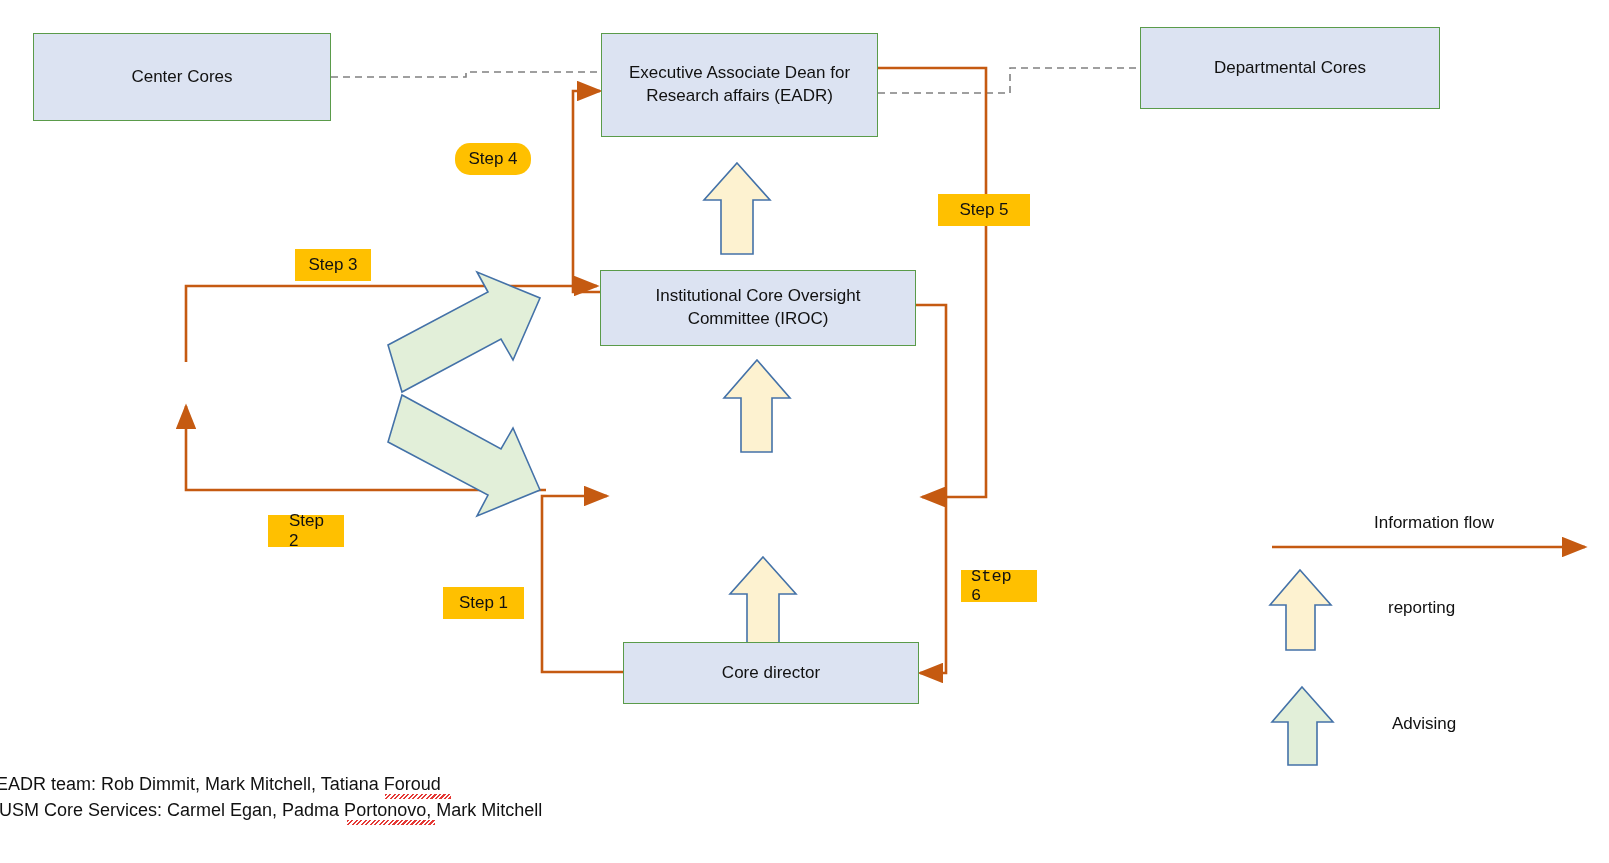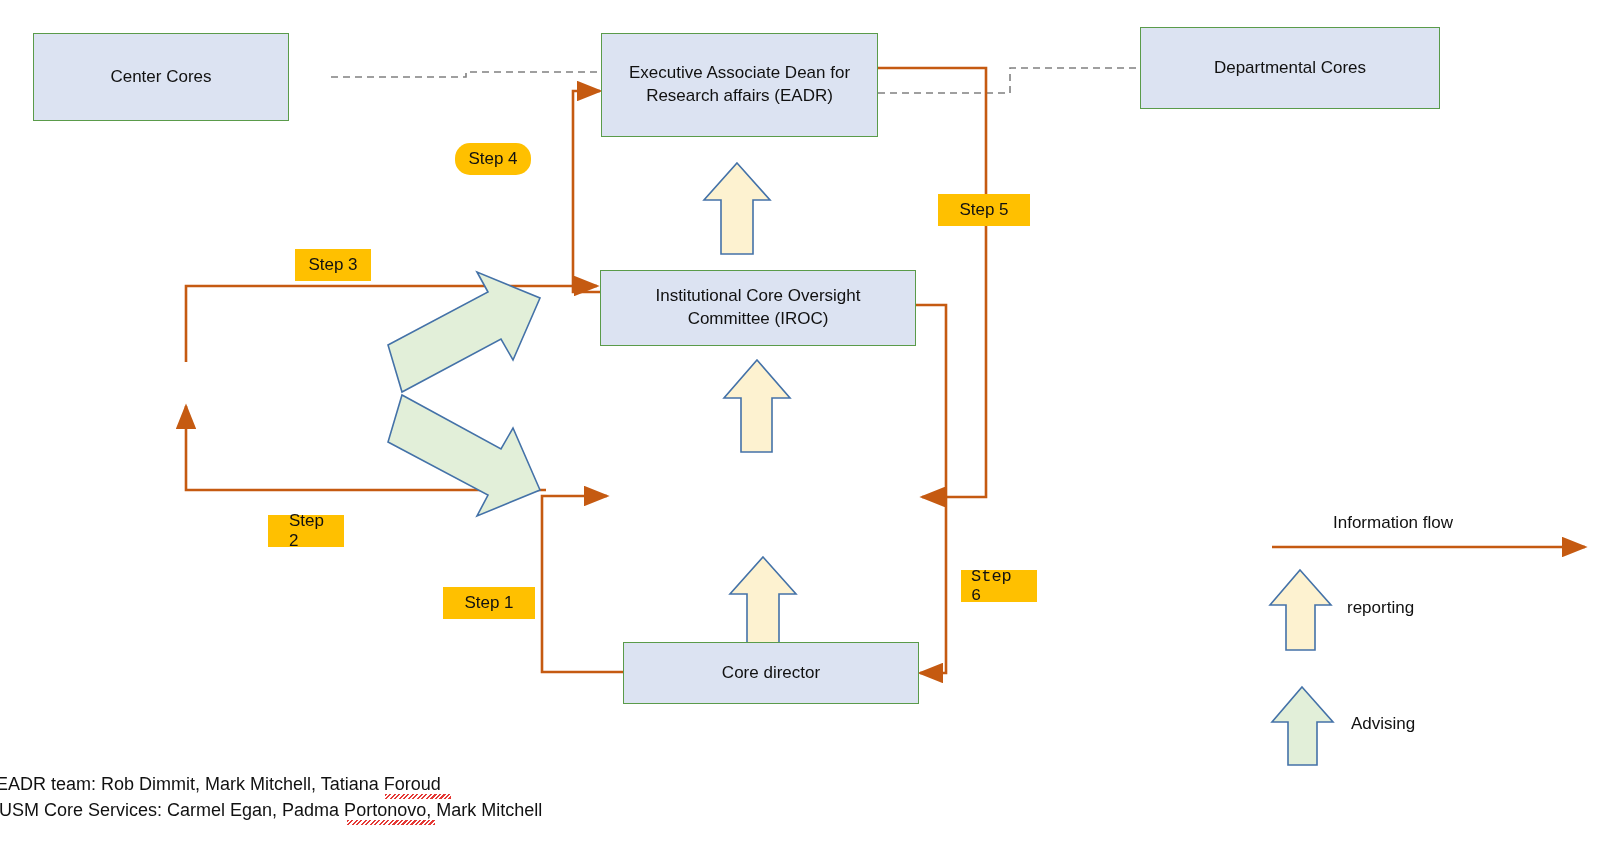--- a/index.html
+++ b/index.html
@@ -50,20 +50,21 @@
     align-items: center;
     justify-content: center;
     padding: 3px 10px;
     box-sizing: border-box;
   }
   .legend-label {
     position: absolute;
     font-size: 17px;
     color: #111111;
     white-space: nowrap;
+    margin-left: 41px;
   }
   .footnote {
     position: absolute;
     font-size: 18px;
     color: #111111;
     white-space: nowrap;
   }
   .squiggle {
     position: absolute;
     height: 5px;
@@ -107,21 +108,21 @@
     <path d="M388,345 L488,292 L477,272 L540,298 L513,360 L501,339 L402,392 z" fill="#e2efd9" stroke="#4472a8" stroke-width="1.6"></path>
     <path d="M388,392 L488,445 L477,466 L540,440 L513,378 L501,399 L402,345 z" fill="#e2efd9" stroke="#4472a8" stroke-width="1.6" transform="translate(0,50)"></path>
 
     <line x1="1272" y1="547" x2="1585" y2="547" stroke="#c55a11" stroke-width="2.6" marker-end="url(#arrowFlow)"></line>
 
     <path d="M1300,570 L1331,605 L1315,605 L1315,650 L1286,650 L1286,605 L1270,605 z" fill="#fdf2d0" stroke="#4472a8" stroke-width="1.6"></path>
 
     <path d="M1302,687 L1333,722 L1317,722 L1317,765 L1288,765 L1288,722 L1272,722 z" fill="#e2efd9" stroke="#4472a8" stroke-width="1.6"></path>
   </svg>
 
-  <div class="node" style="left:33px; top:33px; width:256px; height:88px;text-align:right;">
+  <div class="node" style="left:33px; top:33px; width:298px; height:88px;text-align:right;">
     <span>Center Cores</span>
   </div>
 
   <div class="node" style="left:601px; top:33px; width:277px; height:104px; flex-direction:column;">
     <span>Executive Associate Dean for</span>
     <span>Research affairs (EADR)</span>
   </div>
 
   <div class="node" style="left:1140px; top:27px; width:300px; height:82px;">
     <span>Departmental Cores</span>
@@ -131,21 +132,21 @@
     <span>Institutional Core Oversight</span>
     <span>Committee (IROC)</span>
   </div>
 
 
 
   <div class="node" style="left:623px; top:642px; width:296px; height:62px;">
     <span>Core director</span>
   </div>
 
-  <div class="step" style="left:443px; top:587px; width:92px; height:32px;">
+  <div class="step" style="left:443px; top:587px; width:81px; height:32px;">
     <span>Step 1</span>
   </div>
   <div class="step" style="left:268px; top:515px; width:76px; height:32px;padding-left:21px;">
     <span>Step 2</span>
   </div>
   <div class="step" style="left:295px; top:249px; width:76px; height:32px;">
     <span>Step 3</span>
   </div>
   <div class="step" style="left:455px; top:143px; width:76px; height:32px;border-radius:15px;">
     <span>Step 4</span>

